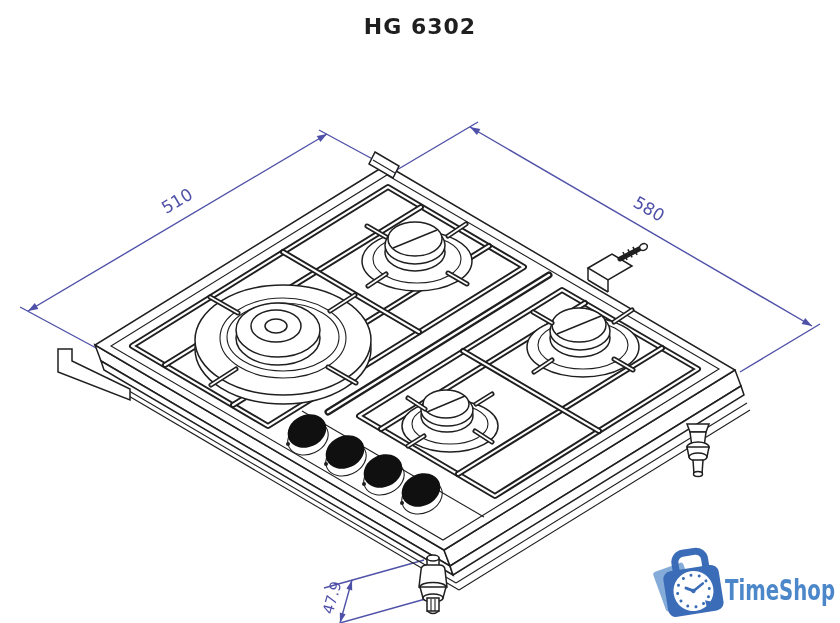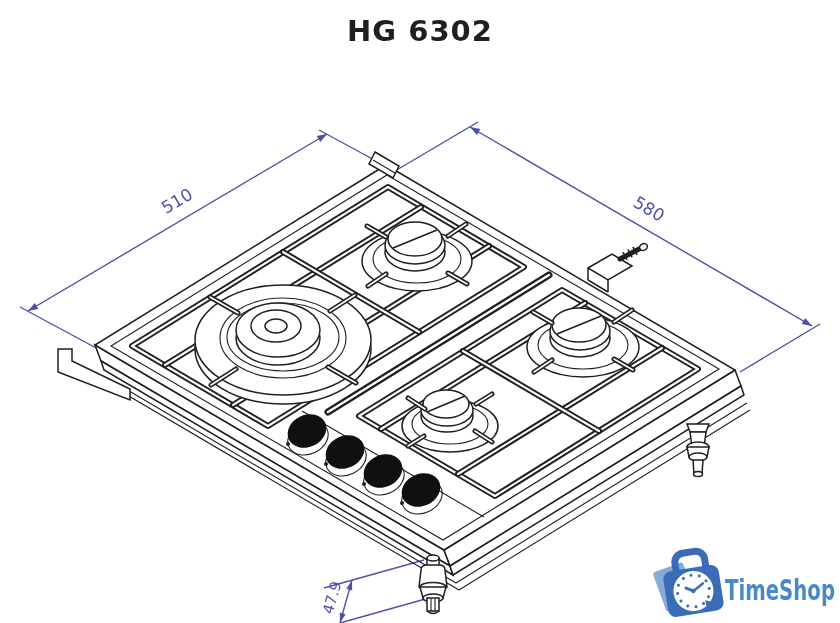--- a/index.html
+++ b/index.html
@@ -2,21 +2,21 @@
 <html style="--ink: #1f1f1f; --dim: #4f51a8; --logo-bag: #3a6cb7; --logo-bag-light: #85abd8; --logo-text: #4c88c9;"><head>
 <meta charset="utf-8">
 <style>
   html,body{margin:0;padding:0;}
   body{
     width:840px;height:623px;position:relative;overflow:hidden;background:#ffffff;
     font-family:"DejaVu Sans","Liberation Sans",sans-serif;
   }
   .page-title{
     position:absolute;top:14px;left:0;width:100%;text-align:center;
-    font-size:29px;font-weight:700;color:var(--ink);letter-spacing:1px;margin:0;
+    font-size:22px;font-weight:700;color:var(--ink);letter-spacing:1px;margin:0;
   }
   svg.drawing{position:absolute;left:0;top:0;}
   .ink{stroke:var(--ink);fill:none;stroke-width:1.5;}
   .inkthin{stroke:var(--ink);fill:none;stroke-width:1.1;}
   .wfill{fill:#ffffff;stroke:var(--ink);stroke-width:1.5;}
   .rail{stroke:var(--ink);stroke-width:6;fill:none;stroke-linecap:round;stroke-linejoin:round;}
   .railw{stroke:#ffffff;stroke-width:2.1;fill:none;stroke-linecap:round;stroke-linejoin:round;}
   .rail2{stroke:var(--ink);stroke-width:7;fill:none;stroke-linecap:round;}
   .rail2w{stroke:#ffffff;stroke-width:2.4;fill:none;stroke-linecap:round;}
   .stub{stroke:var(--ink);stroke-width:5;stroke-linecap:round;}

